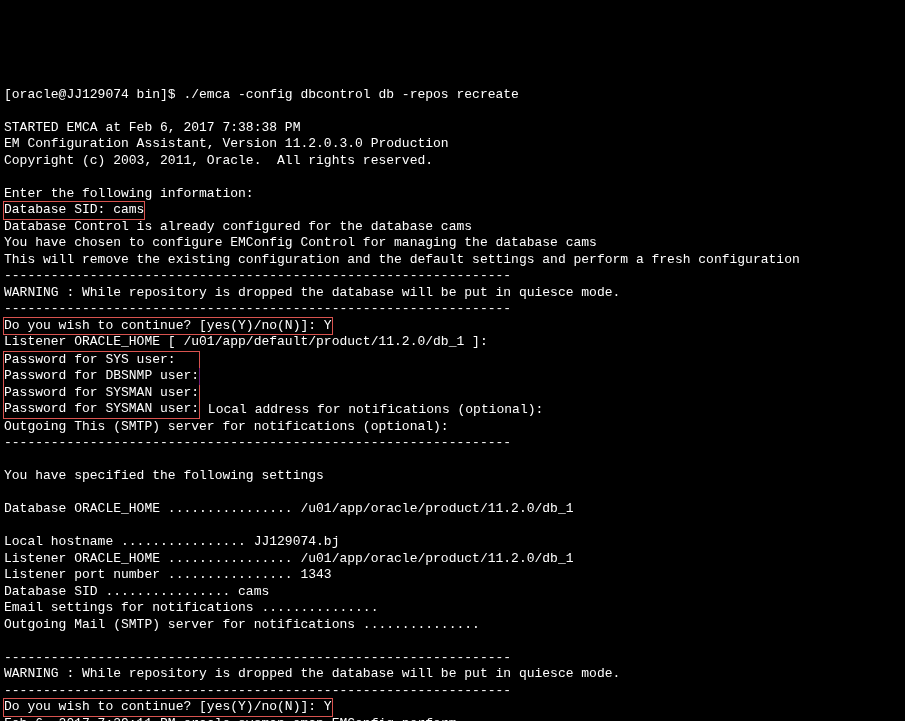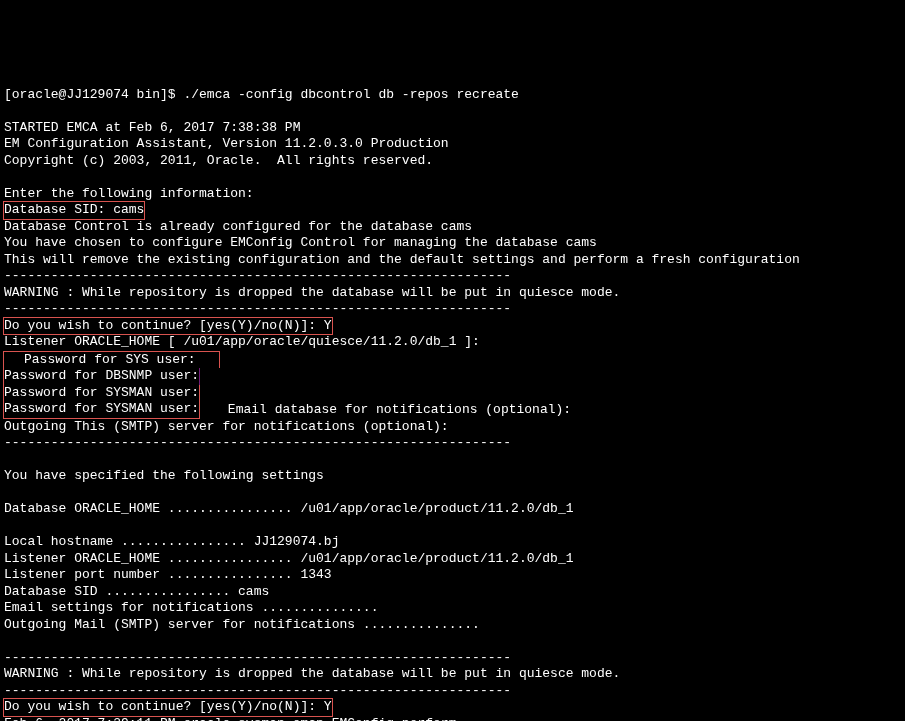--- a/index.html
+++ b/index.html
@@ -41,25 +41,25 @@
 <span></span>
 <span>Enter the following information:</span>
 <span class="hl">Database SID: cams</span>
 <span>Database Control is already configured for the database cams</span>
 <span>You have chosen to configure EMConfig Control for managing the database cams</span>
 <span>This will remove the existing configuration and the default settings and perform a fresh configuration</span>
 <span>-----------------------------------------------------------------</span>
 <span>WARNING : While repository is dropped the database will be put in quiesce mode.</span>
 <span>-----------------------------------------------------------------</span>
 <span class="hl">Do you wish to continue? [yes(Y)/no(N)]: Y</span>
-<span>Listener ORACLE_HOME [ /u01/app/oracle/quiesce/11.2.0/db_1 ]:</span>
-<span class="hl-block"><span class="hl" style="outline:none;border-left:1px solid #d9534f;border-right:1px solid #d9534f;border-top:1px solid #d9534f;margin-left:-1px;padding-left:20px;">Password for SYS user:   </span>
+<span>Listener ORACLE_HOME [ /u01/app/default/product/11.2.0/db_1 ]:</span>
+<span class="hl-block"><span class="hl" style="outline:none;border-left:1px solid #d9534f;border-right:1px solid #d9534f;border-top:1px solid #d9534f;margin-left:-1px;">Password for SYS user:   </span>
 <span class="hl" style="outline:none;border-left:1px solid #d9534f;border-right:1px solid #701a75;margin-left:-1px;">Password for DBSNMP user:</span>
 <span class="hl" style="outline:none;border-left:1px solid #d9534f;border-right:1px solid #d9534f;margin-left:-1px;">Password for SYSMAN user:</span>
-<span class="hl" style="outline:none;border-left:1px solid #d9534f;border-right:1px solid #d9534f;border-bottom:1px solid #d9534f;margin-left:-1px;">Password for SYSMAN user:</span></span><span> Email database for notifications (optional):</span>
+<span class="hl" style="outline:none;border-left:1px solid #d9534f;border-right:1px solid #d9534f;border-bottom:1px solid #d9534f;margin-left:-1px;">Password for SYSMAN user:</span></span><span> Local address for notifications (optional):</span>
 <span>Outgoing This (SMTP) server for notifications (optional):</span>
 <span>-----------------------------------------------------------------</span>
 <span></span>
 <span>You have specified the following settings</span>
 <span></span>
 <span>Database ORACLE_HOME ................ /u01/app/oracle/product/11.2.0/db_1</span>
 <span></span>
 <span>Local hostname ................ JJ129074.bj</span>
 <span>Listener ORACLE_HOME ................ /u01/app/oracle/product/11.2.0/db_1</span>
 <span>Listener port number ................ 1343</span>

